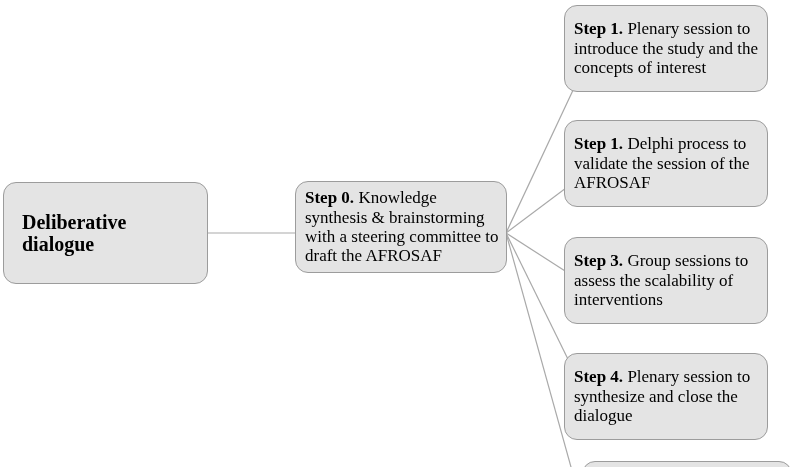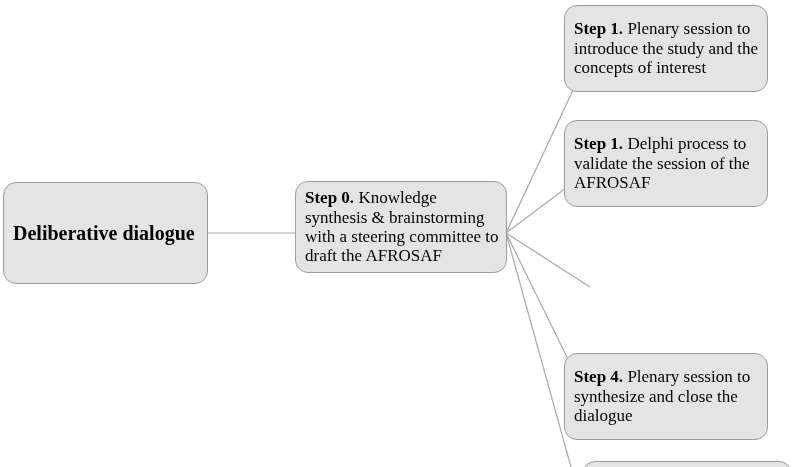--- a/index.html
+++ b/index.html
@@ -32,21 +32,21 @@
     display:flex;
     align-items:center;
   }
   .label{
     padding:4px 6px 4px 9px;
     font-size:17px;
     line-height:1.14;
     color:var(--text);
   }
   .root{left:3px;top:182px;width:205px;height:102px;}
-  .root .label{font-weight:bold;font-size:20px;line-height:1.1;}
+  .root .label{font-weight:bold;font-size:20px;line-height:1.1;margin-left:9px;}
   .hub{left:295px;top:181px;width:212px;height:92px;}
   .s{left:564px;width:204px;height:87px;align-items:center;}
   .s1{top:5px;}
   .s2{top:120px;}
   .s3{top:237px;}
   .s4{top:353px;}
   .partial{left:582px;top:461px;width:210px;height:50px;}
   b{font-weight:bold;}
 </style>
 </head>
@@ -72,20 +72,23 @@
   </div>
 
   <div class="box s s1">
     <div class="label"><b>Step 1.</b><span> Plenary session to introduce the study and the concepts of interest</span></div>
   </div>
 
   <div class="box s s2">
     <div class="label"><b>Step 1.</b><span> Delphi process to validate the session of the AFROSAF</span></div>
   </div>
 
+  <div class="box s s3">
+    <div class="label"><b>Step 3.</b><span> Group sessions to assess the scalability of interventions</span></div>
+  </div>
 
   <div class="box s s4">
     <div class="label"><b>Step 4.</b><span> Plenary session to synthesize and close the dialogue</span></div>
   </div>
 
   <div class="box partial"></div>
 
 </div>
 
 </body></html>

